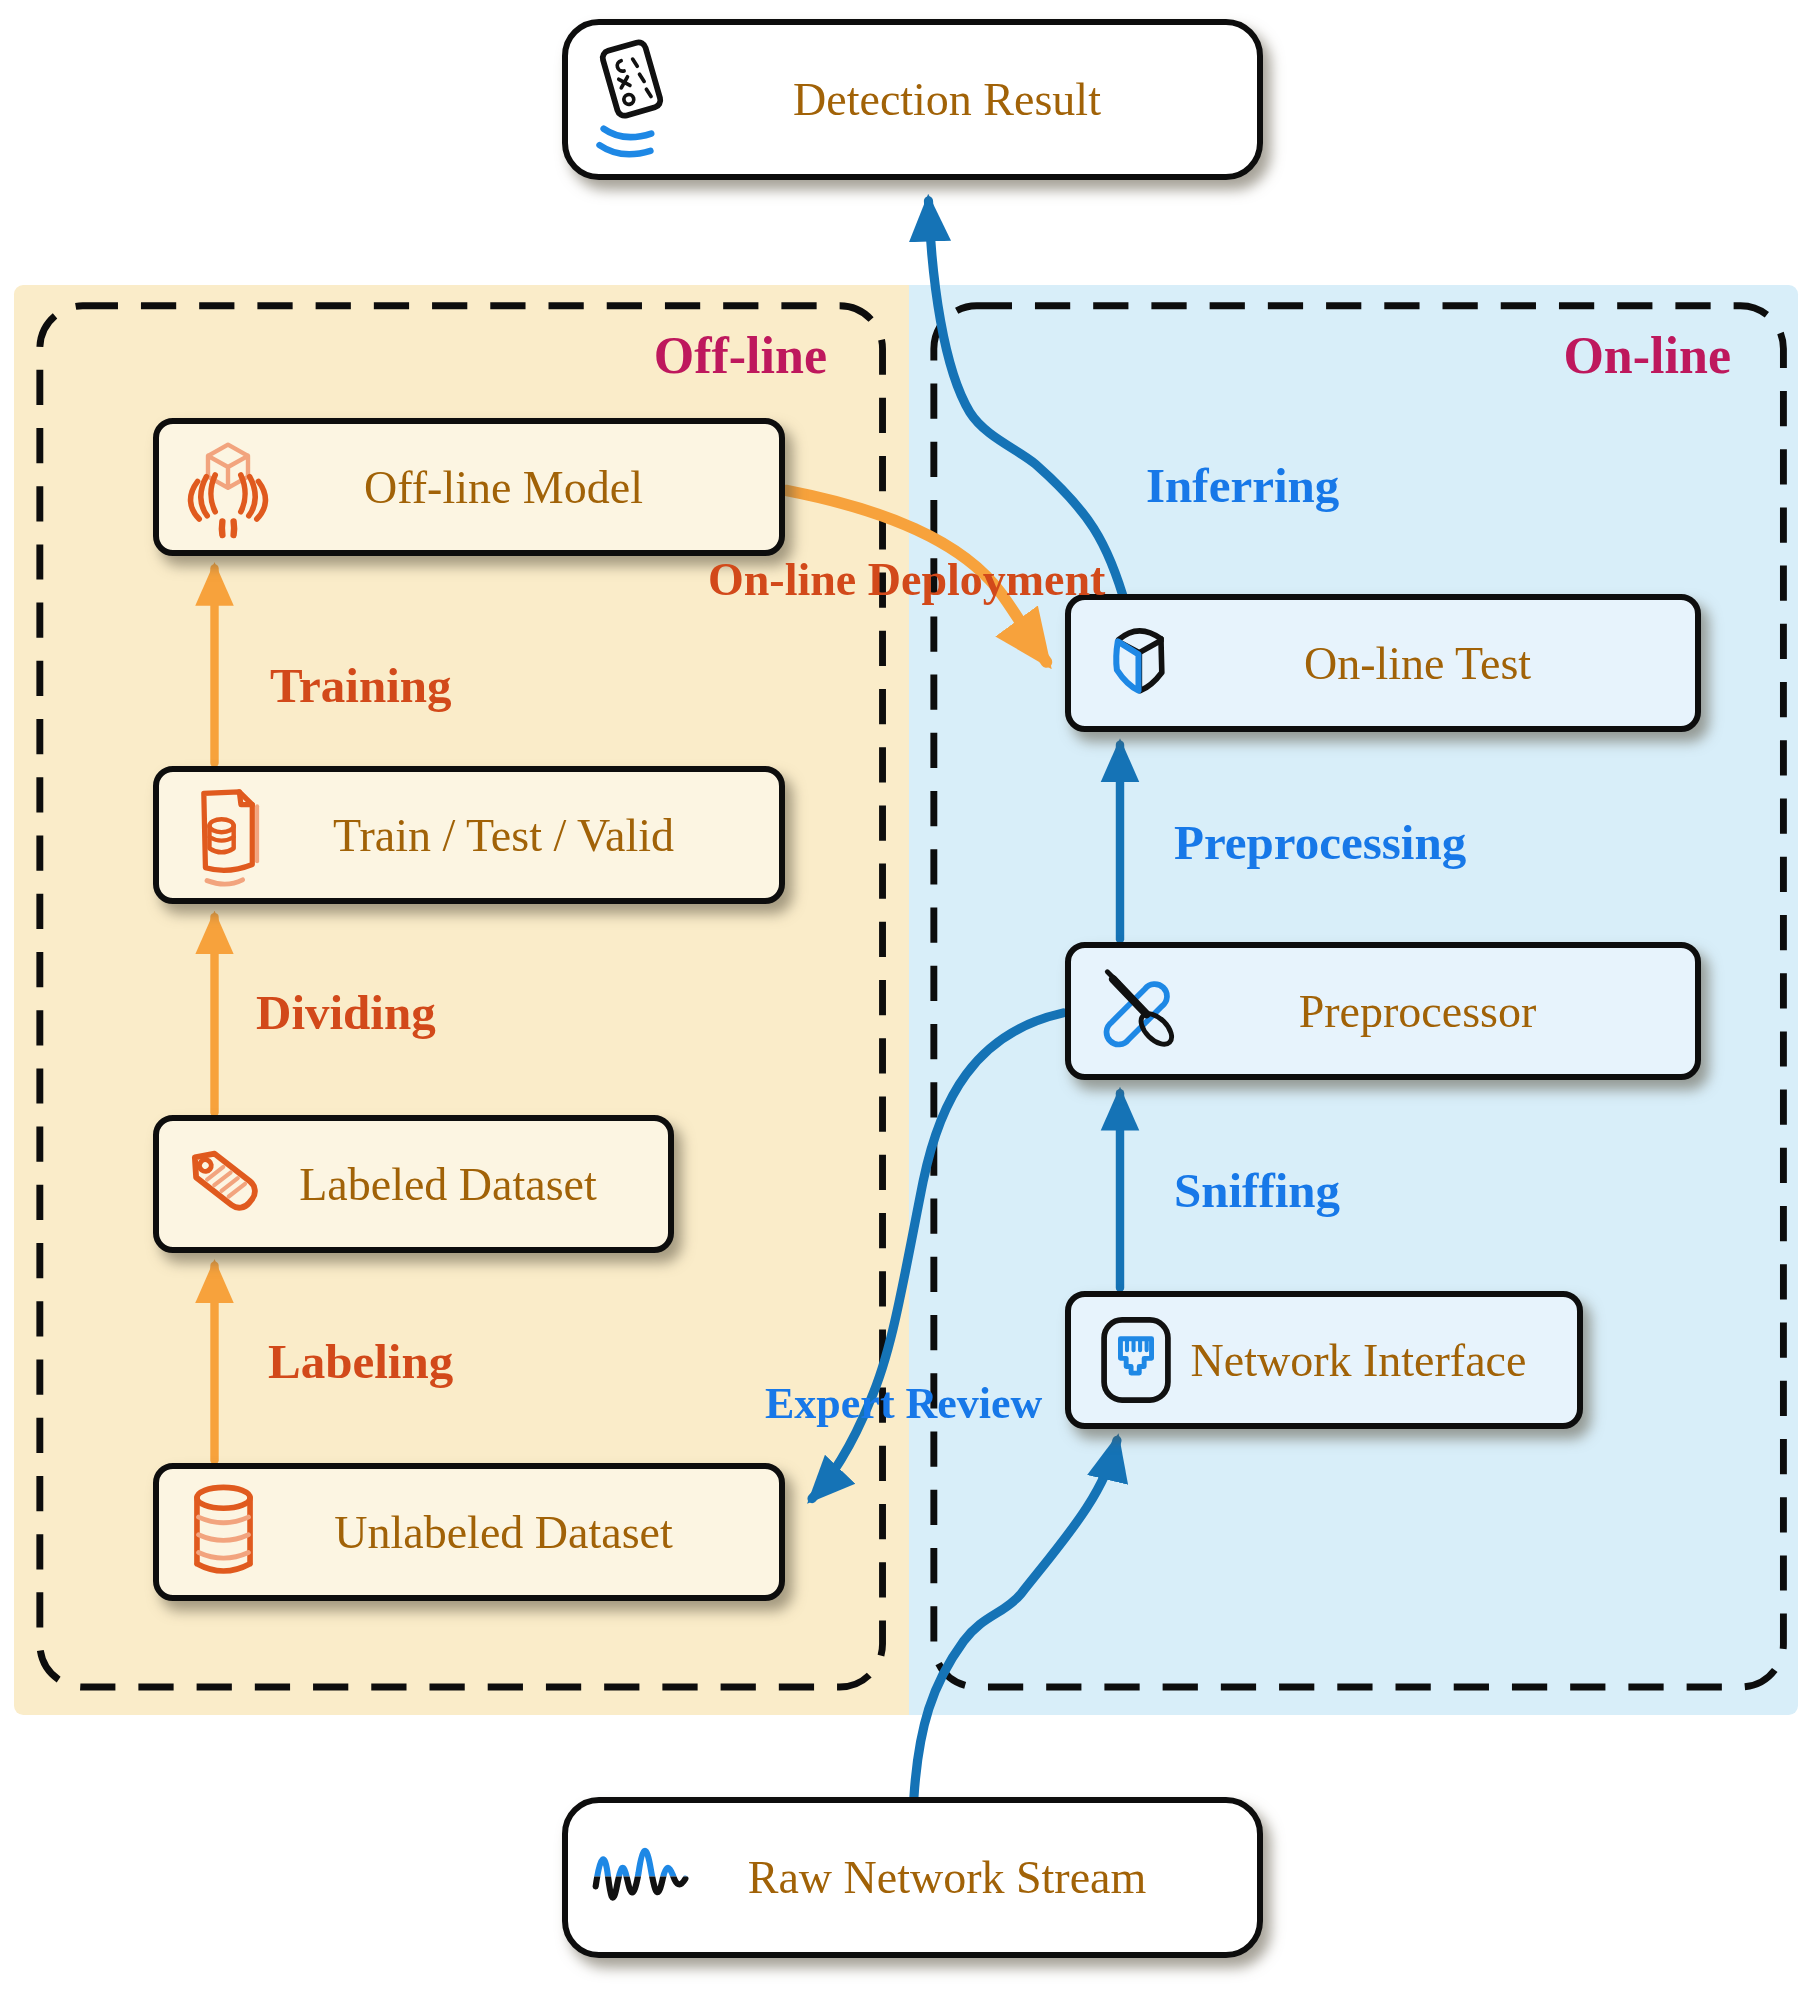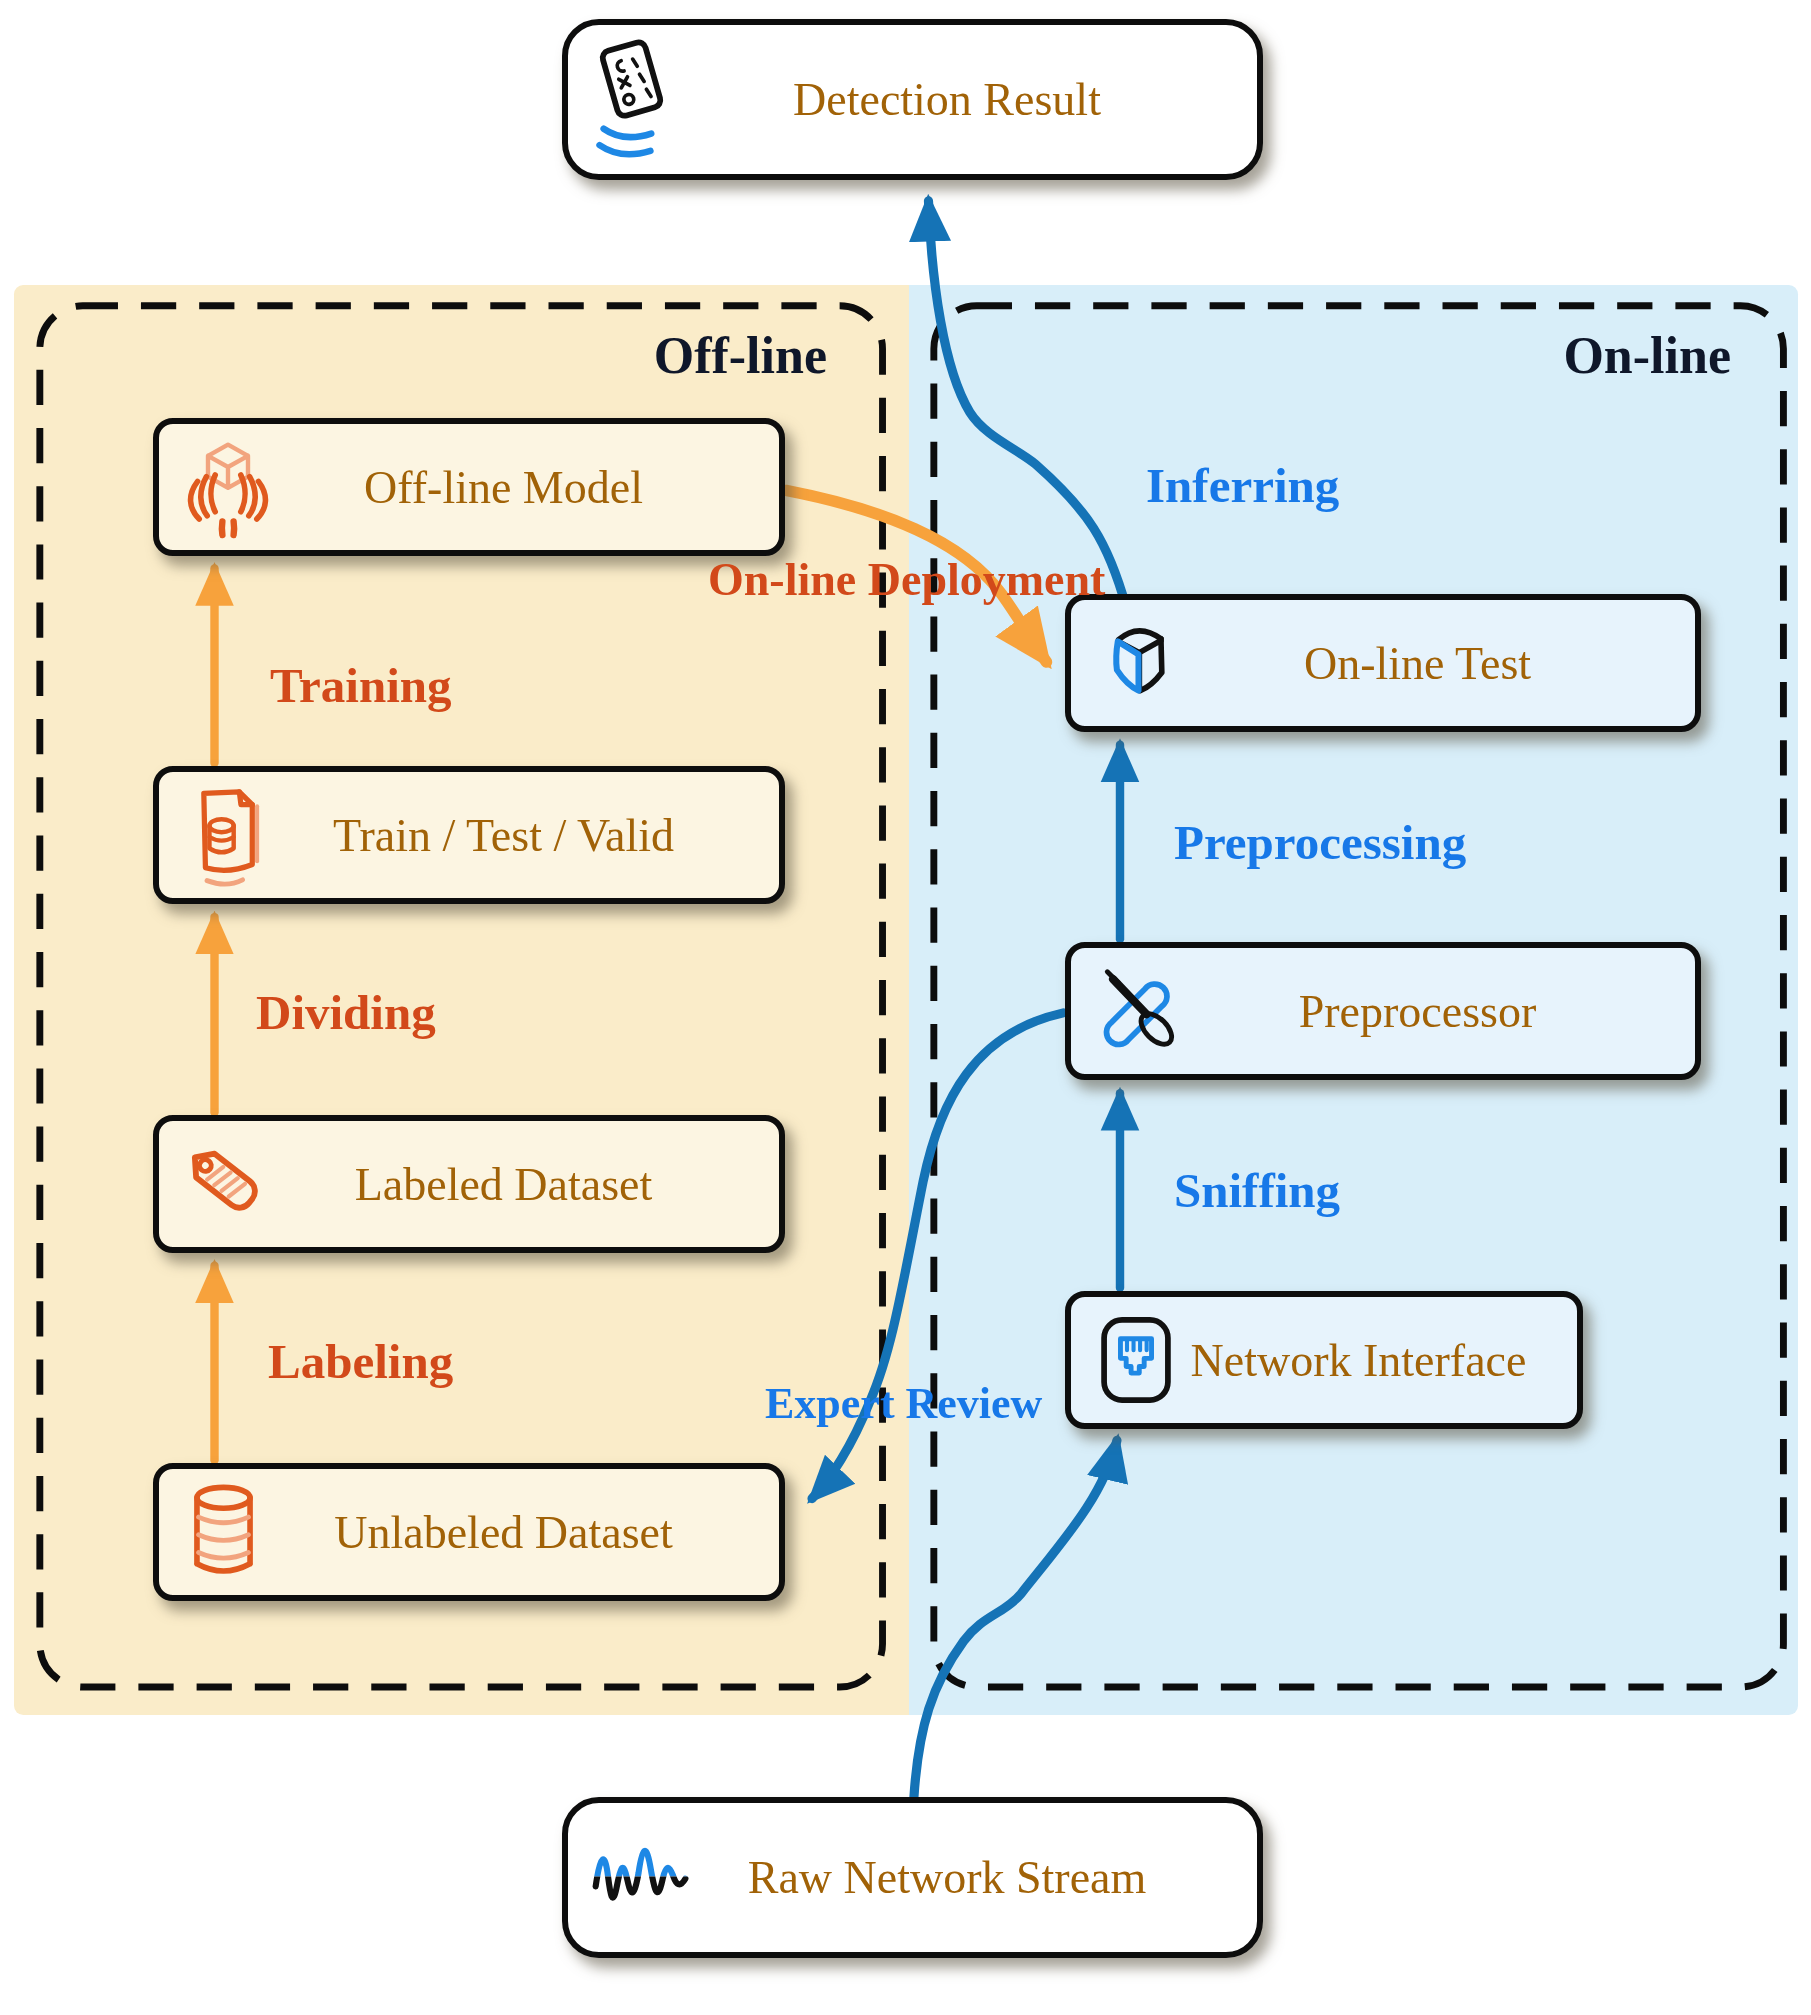--- a/index.html
+++ b/index.html
@@ -30,27 +30,27 @@
         justify-content:center;box-sizing:border-box;}
   .node .nlabel{font-size:46px;color:#a16207;white-space:nowrap;padding-left:69px;}
   .node .icon{position:absolute;left:20px;top:50%;transform:translateY(-50%);}
   .cream{background:var(--offline-box-fill);} .lblue{background:var(--online-box-fill);}
   .white{background:var(--plain-box-fill);}
 
   #node-detection-result{left:562px;top:19px;width:701px;height:161px;border-radius:37px;}
   #node-raw-network-stream{left:562px;top:1797px;width:701px;height:161px;border-radius:37px;}
   #node-offline-model{left:153px;top:418px;width:632px;height:138px;}
   #node-train-test-valid{left:153px;top:766px;width:632px;height:138px;}
-  #node-labeled-dataset{left:153px;top:1115px;width:632px;height:138px;}
+  #node-labeled-dataset{left:153px;top:1115px;width:521px;height:138px;}
   #node-unlabeled-dataset{left:153px;top:1463px;width:632px;height:138px;}
   #node-online-model{left:1065px;top:594px;width:636px;height:138px;}
   #node-preprocessor{left:1065px;top:942px;width:636px;height:138px;}
   #node-network-interface{left:1065px;top:1291px;width:518px;height:138px;}
 
-  .region-label{position:absolute;font-size:52px;font-weight:bold;color:#0f172a;width:291px;text-align:right;}
+  .region-label{position:absolute;font-size:52px;font-weight:bold;color:#be185d;width:291px;text-align:right;}
   #label-offline{left:536px;top:326px;} #label-online{left:1440px;top:326px;}
 
   .edge-label{position:absolute;font-weight:bold;white-space:nowrap;}
   .el-orange{color:var(--orange-label);} .el-blue{color:var(--blue-label);}
   #el-training{left:270px;top:657px;font-size:49px;}
   #el-dividing{left:256px;top:984px;font-size:49px;}
   #el-labeling{left:268px;top:1333px;font-size:49px;}
   #el-preprocessing{left:1174px;top:814px;font-size:49px;}
   #el-sniffing{left:1174px;top:1162px;font-size:49px;}
   #el-inferring{left:1146px;top:457px;font-size:49px;}

